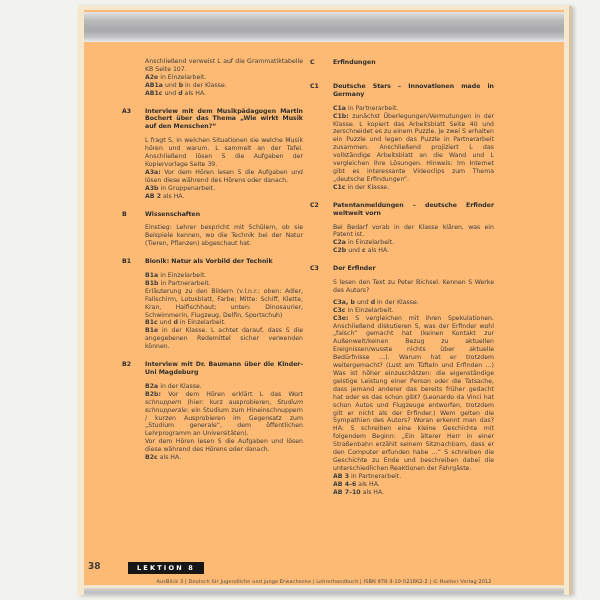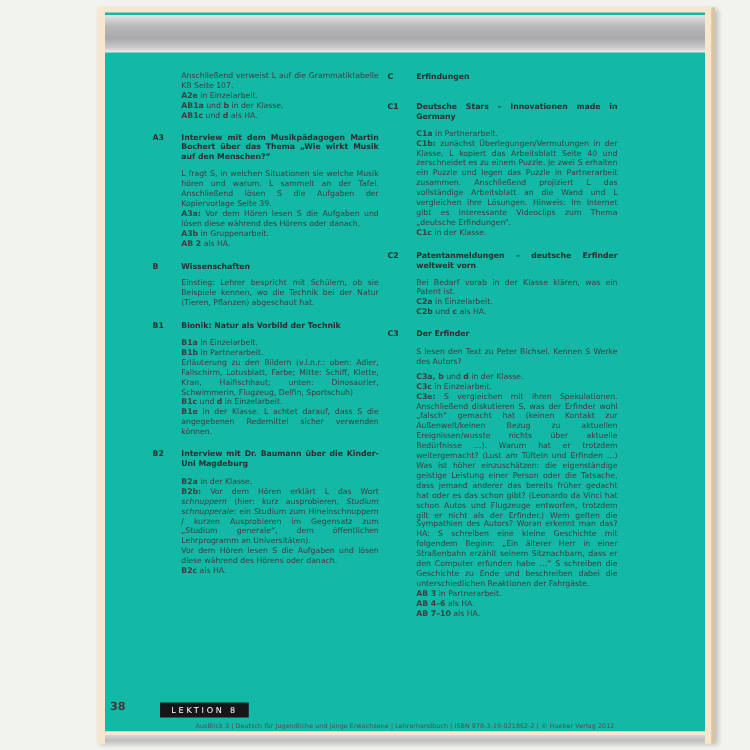--- a/index.html
+++ b/index.html
@@ -1,41 +1,41 @@
 <!DOCTYPE html>
 <html lang="de"><head>
 <meta charset="utf-8">
 <style>
   html,body{margin:0;padding:0;}
   .canvas{position:relative;width:600px;height:600px;background:#f2f2ef;overflow:hidden;
           font-family:"DejaVu Sans","Liberation Sans",sans-serif;}
   .paper{position:absolute;left:78px;top:6px;width:494px;height:589px;background:#f7e7cf;
          box-shadow:2px 1px 4px rgba(0,0,0,0.22);}
   .paper-right-edge{position:absolute;right:0;top:0;width:3px;height:100%;background:#d9c3a2;}
-  .sheet{position:absolute;left:6px;top:4px;right:8px;bottom:10px;background:#14b8a6;}
+  .sheet{position:absolute;left:6px;top:4px;right:8px;bottom:10px;background:#fdba74;}
   .topband{position:absolute;left:0;top:2px;right:0;height:30px;
            background:linear-gradient(180deg,#e3e3e3 0%,#b9b9bb 30%,#a9a9ac 62%,#c6c6c8 85%,#ececec 100%);}
   .bottomband{position:absolute;left:6px;right:8px;bottom:0;height:7px;
               background:linear-gradient(180deg,#d6d6d6 0%,#bfbfbf 60%,#cfcfcf 100%);}
   .col{position:absolute;font-size:6.2px;line-height:7.9px;color:#3e3e3e;
        hyphens:auto;-webkit-hyphens:auto;}
   .col-left{left:38px;top:47px;width:181px;}
   .col-right{left:226px;top:48px;width:184px;}
   .section{display:flex;margin-top:10px;}
   .section:first-child{margin-top:0;}
   .label{flex:0 0 23px;width:23px;font-weight:bold;color:#2d2d2d;}
   .body{flex:1;min-width:0;}
   .heading{font-weight:bold;color:#2d2d2d;margin:0 0 6px 0;text-align:justify;}
   .para{margin:0;text-align:justify;}
   .para.gap{margin-top:4px;}
   .b{font-weight:bold;}
   .i{font-style:italic;}
   .pagenum{position:absolute;left:4px;top:551px;font-size:9px;font-weight:bold;color:#3a3a3a;}
   .badge{position:absolute;left:44px;top:552px;height:12px;line-height:12px;padding:0 9px;
-         background:#161616;color:#ffffff;font-size:6.5px;font-weight:normal;letter-spacing:2.2px;}
+         background:#161616;color:#ffffff;font-size:6.5px;font-weight:bold;letter-spacing:2.2px;}
   .credit{position:absolute;left:0;top:568px;width:100%;text-align:center;
           font-size:5px;color:#4f4f4f;letter-spacing:0.1px;}
 </style>
 </head>
 <body>
 
 <div class="canvas">
   <div class="paper">
     <div class="sheet">
       <div class="topband"></div>

